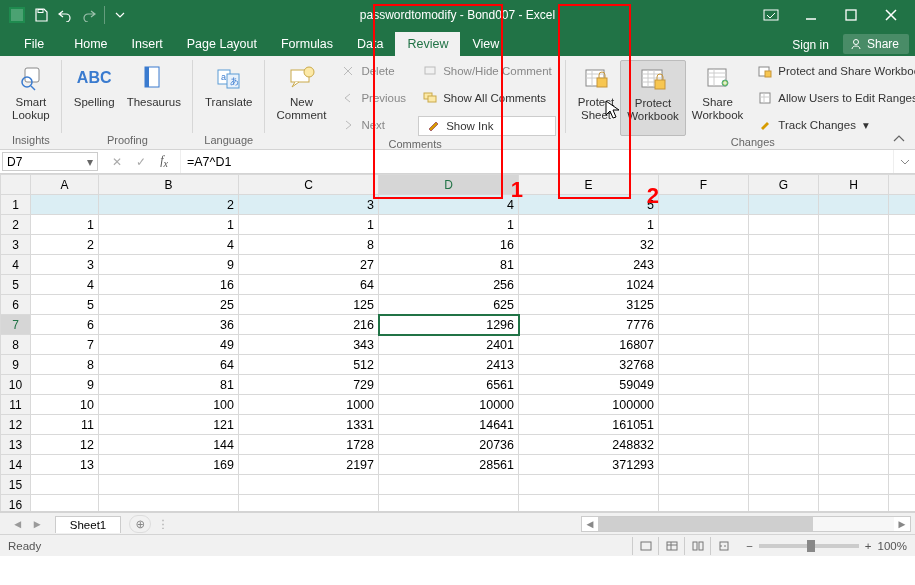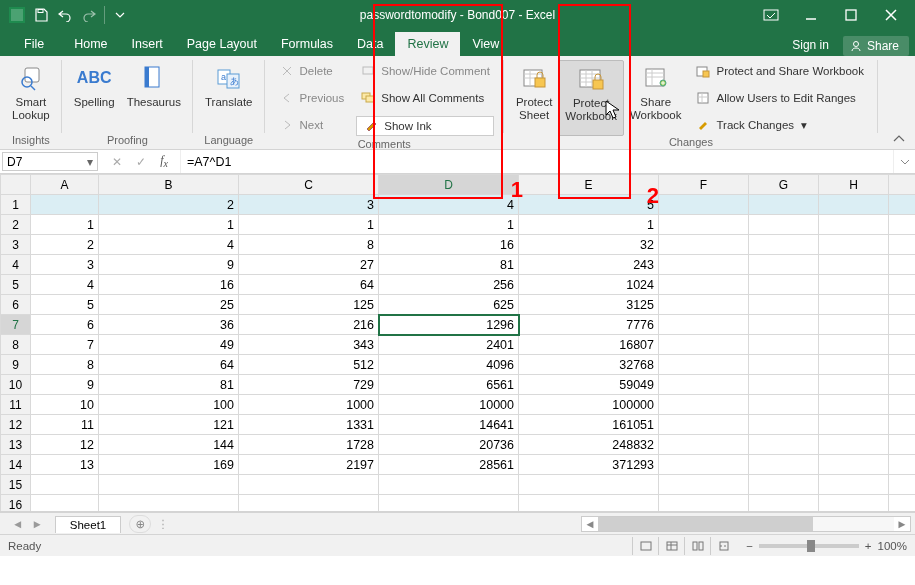--- a/index.html
+++ b/index.html
@@ -25,21 +25,21 @@
   .titlebar .wctrl { margin-left:auto; display:flex; gap:4px; align-items:center;}
   .wctrl .wbtn{ width:36px; height:24px; display:flex; align-items:center; justify-content:center;}
   svg { display:block;}
 
   
   .tabstrip { background: var(--green); height: 26px; display:flex; align-items:flex-end; padding-left:6px; color:#fff;}
   .tabstrip .tab { padding:5px 12px 5px; font-size:12.5px; cursor:pointer;}
   .tabstrip .tab.file { padding-left:18px; padding-right:18px;}
   .tabstrip .tab.active { background:#f1f1f1; color:#217346; }
   .tellme { display:flex; align-items:center; gap:6px; color: rgba(255,255,255,.75); padding:0 10px; font-style:italic; font-size:12px;}
-  .tabstrip .right { margin-left:auto; display:flex; align-items:flex-end; gap:4px; padding-right:6px;}
+  .tabstrip .right { margin-left:auto; display:flex; align-items:flex-start; gap:4px; padding-right:6px;}
   .signin { color:#fff; padding:4px 10px; font-size:12px;}
   .share { background: rgba(255,255,255,.18); color:#fff; padding:3px 10px 3px 6px; display:flex; align-items:center; gap:4px; border-radius:2px;}
 
   
   .ribbon { background:#f1f1f1; height:94px; border-bottom:1px solid #d4d4d4; display:flex; position:relative;}
   .group { display:flex; flex-direction:column; justify-content:space-between; padding:4px 6px 1px; position:relative;}
   .group::after{ content:""; position:absolute; right:0; top:4px; bottom:16px; width:1px; background:var(--group-sep);}
   .group:last-of-type::after{ display:none;}
   .group .label{ text-align:center; color:#666; font-size:11px; padding-bottom:2px;}
   .bigbtn { display:flex; flex-direction:column; align-items:center; justify-content:flex-start; padding:2px 6px; gap:2px; text-align:center; line-height:1.15; min-width:46px;}
@@ -241,20 +241,31 @@
             </svg>
           </div>
         <div class="txt">Translate</div>
       </div>
     </div>
     <div class="label">Language</div>
   </div>
 
   <div class="group" style="flex:0 0 auto;">
     <div class="row">
+      <div class="bigbtn">
+        <div class="ic">
+            <svg width="28" height="28">
+              <rect x="4" y="6" width="18" height="12" fill="#fff" stroke="#caa94a"></rect>
+              <path d="M8 18l-3 5 7-5" fill="#fff" stroke="#caa94a"></path>
+              <circle cx="22" cy="8" r="5" fill="#fce9a7" stroke="#caa94a"></circle>
+            </svg>
+          </div>
+        <div class="txt" style="white-space:pre-line">New
+Comment</div>
+      </div>
       <div class="stack">
         <div class="smbtn">
             <span class="sic">
               <svg width="14" height="14">
                 <path d="M3 3l8 8M11 3l-8 8" stroke="#bbb"></path>
               </svg>
             </span>
             <span>Delete</span>
           </div>
         <div class="smbtn">
@@ -526,21 +537,21 @@
             <td class=""></td>
             <td class=""></td>
             <td class=""></td>
             <td class=""></td>
           </tr>
           <tr>
             <th class="rowh">9</th>
             <td class="">8</td>
             <td class="">64</td>
             <td class="">512</td>
-            <td class="">4096</td>
+            <td class="">2413</td>
             <td class="">32768</td>
             <td class=""></td>
             <td class=""></td>
             <td class=""></td>
             <td class=""></td>
           </tr>
           <tr>
             <th class="rowh">10</th>
             <td class="">9</td>
             <td class="">81</td>

